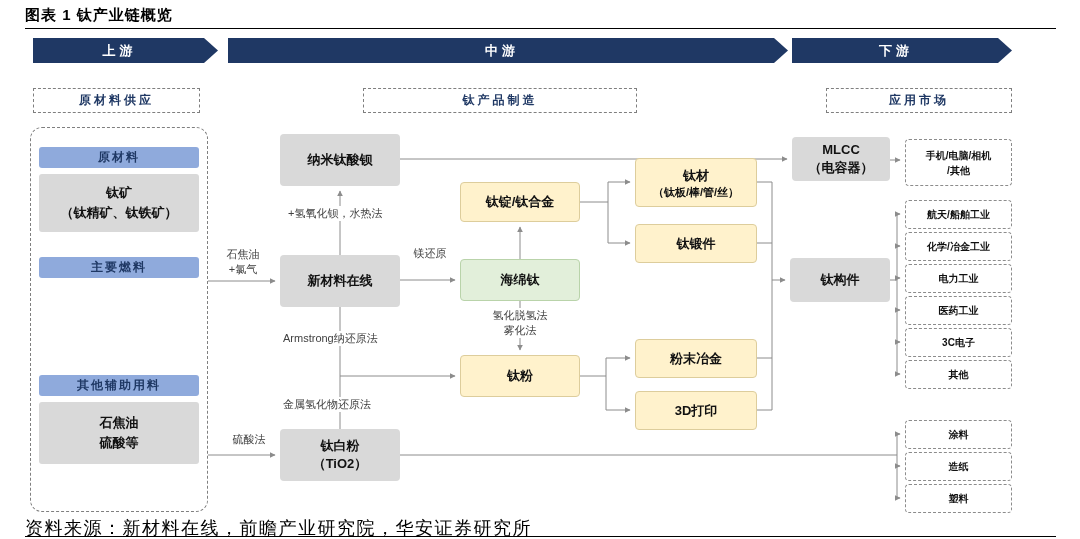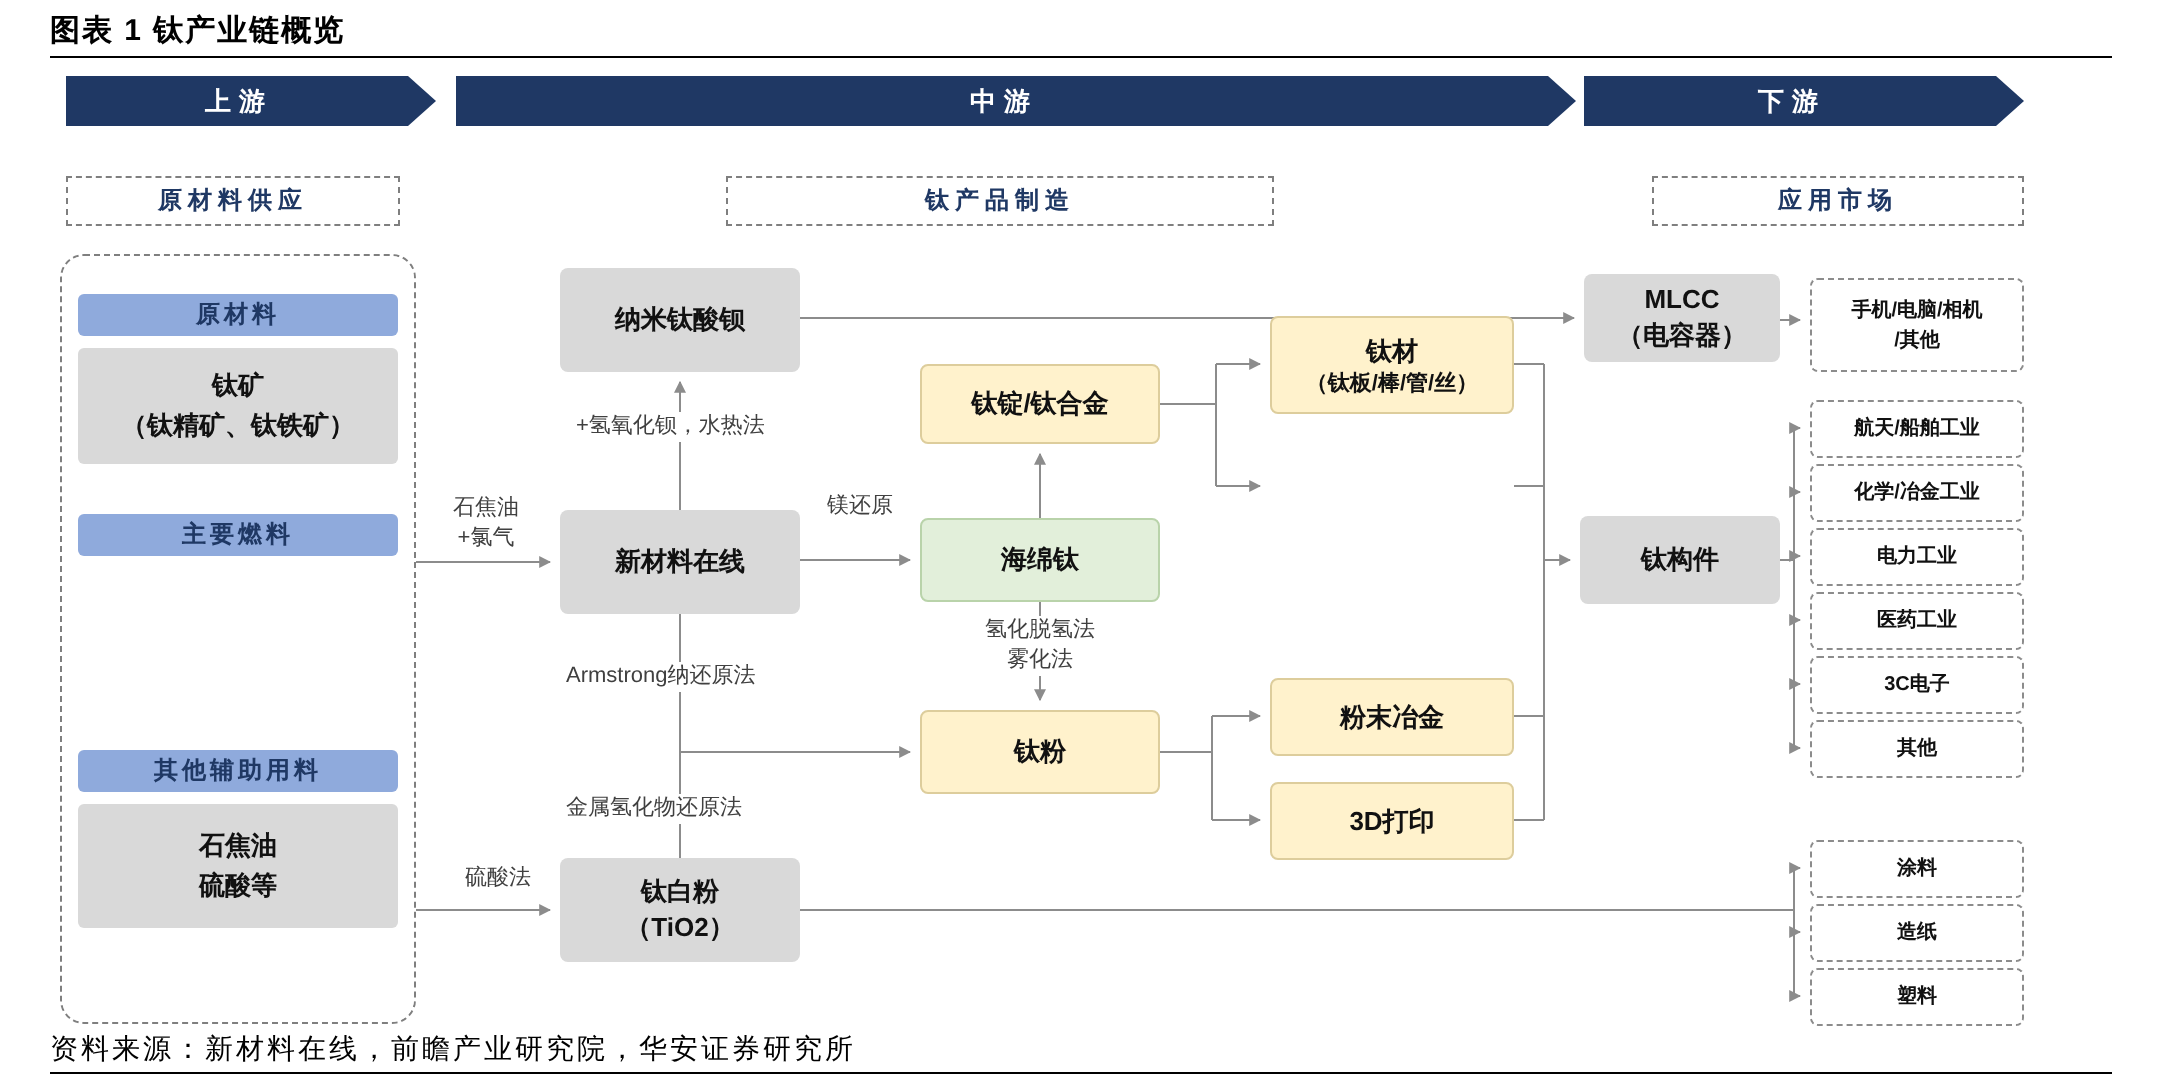--- a/index.html
+++ b/index.html
@@ -20,21 +20,21 @@
   .node{position:absolute;display:flex;flex-direction:column;align-items:center;justify-content:center;text-align:center;
           font-size:13px;font-weight:bold;color:#111;border-radius:4px;line-height:18px;box-sizing:border-box;}
   .gray{background:#D9D9D9;}
   .yellow{background:#FFF2CC;border:1px solid #ddcd9c;}
   .green{background:#E2EFDA;border:1px solid #b9d3aa;}
   .appbox{position:absolute;left:905px;width:107px;height:29px;border:1px dashed #8c8c8c;border-radius:4px;background:#fff;
           display:flex;align-items:center;justify-content:center;font-size:10px;font-weight:bold;color:#111;text-align:center;line-height:15px;box-sizing:border-box;}
   .plabel{position:absolute;font-size:11px;color:#404040;line-height:15px;background:#fff;text-align:center;}
   .ml{white-space:pre-line;}
   .sub{font-size:11px;line-height:14px;}
-  .source{position:absolute;left:25px;top:516px;font-size:14px;color:#000;letter-spacing:1.5px;}
+  .source{position:absolute;left:25px;top:516px;font-size:18px;color:#000;letter-spacing:1.5px;}
   svg.wires{position:absolute;left:0;top:0;}
 </style>
 </head>
 <body>
 
 <div class="canvas">
 
   <div class="title">图表 1 钛产业链概览</div>
   <div class="rule" style="left:25px;top:28px;width:1031px;"></div>
 
@@ -108,20 +108,21 @@
 （TiO2）</div>
 
   <div class="node yellow" style="left:460px;top:182px;width:120px;height:40px;">钛锭/钛合金</div>
   <div class="node green" style="left:460px;top:259px;width:120px;height:42px;">海绵钛</div>
   <div class="node yellow" style="left:460px;top:355px;width:120px;height:42px;">钛粉</div>
 
   <div class="node yellow" style="left:635px;top:158px;width:122px;height:49px;">
     <span>钛材</span>
     <span class="sub">（钛板/棒/管/丝）</span>
   </div>
+  <div class="node yellow" style="left:635px;top:224px;width:122px;height:39px;">钛锻件</div>
   <div class="node yellow" style="left:635px;top:339px;width:122px;height:39px;">粉末冶金</div>
   <div class="node yellow" style="left:635px;top:391px;width:122px;height:39px;">3D打印</div>
 
   <div class="node gray ml" style="left:792px;top:137px;width:98px;height:44px;">MLCC
 （电容器）</div>
   <div class="node gray" style="left:790px;top:258px;width:100px;height:44px;">钛构件</div>
 
   <div class="plabel ml" style="left:214px;top:247px;width:58px;">石焦油
 +氯气</div>
   <div class="plabel" style="left:288px;top:206px;">+氢氧化钡，水热法</div>

